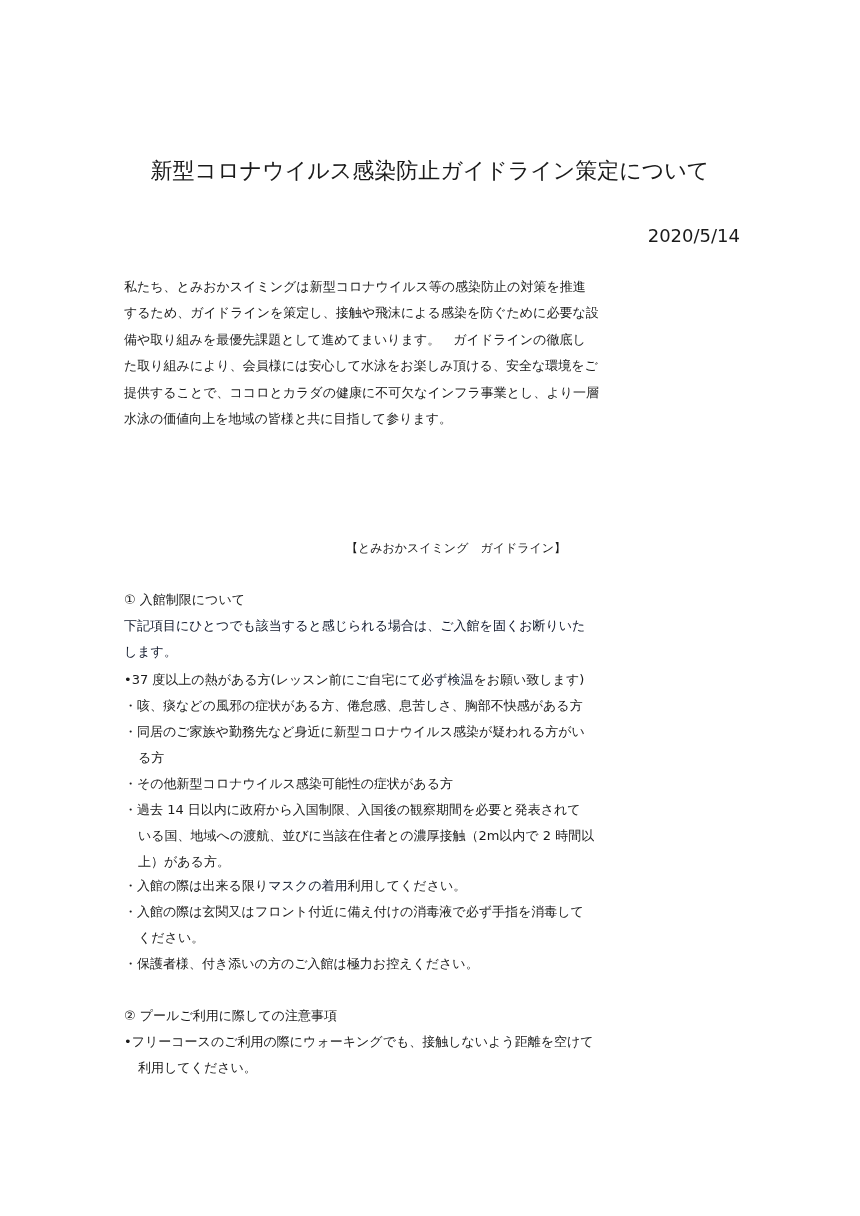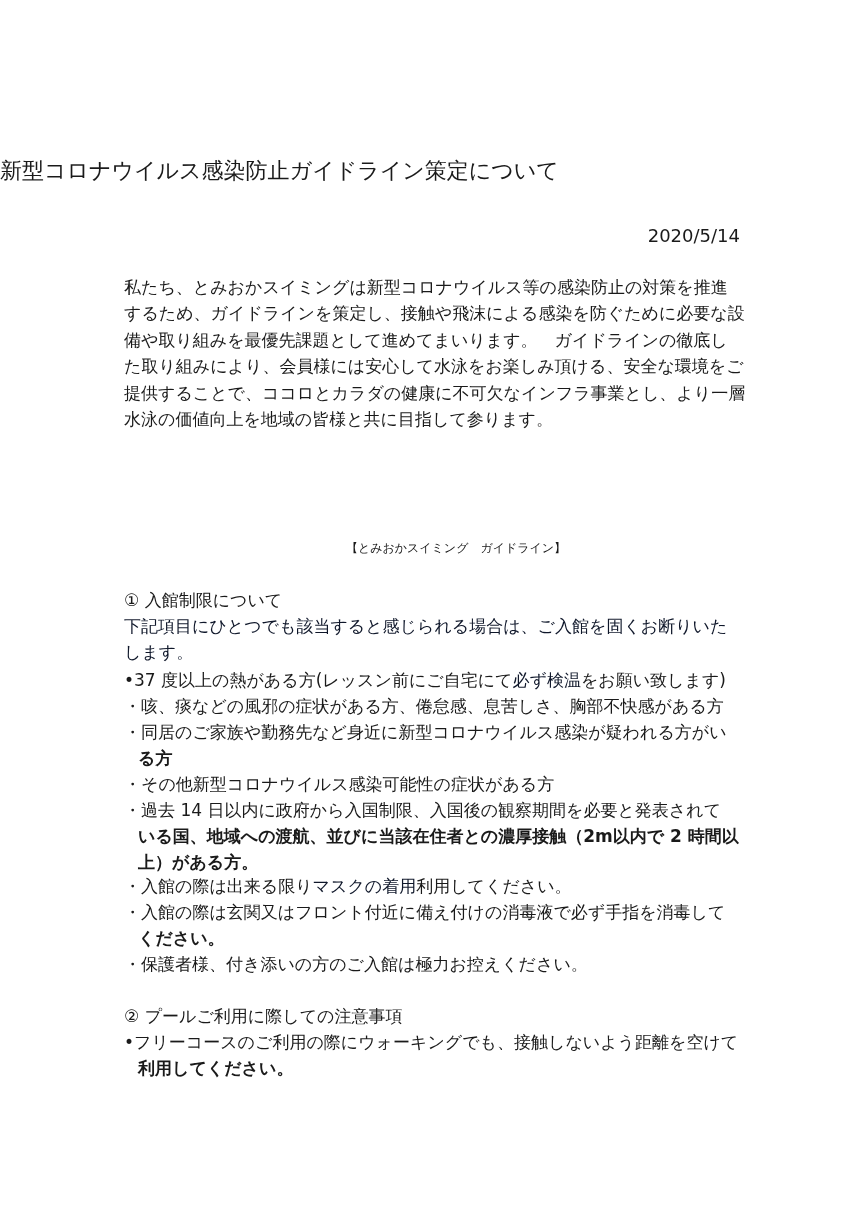--- a/index.html
+++ b/index.html
@@ -1,24 +1,24 @@
 <!DOCTYPE html>
 <html><head>
 <meta charset="utf-8">
 <style>
   html, body { margin:0; padding:0; background:#ffffff; }
   body { width:860px; height:1216px; position:relative; overflow:hidden;
          font-family:"DejaVu Sans","Liberation Sans",sans-serif; color:#1a1a1a; }
-  .ln { position:absolute; left:124px; white-space:nowrap; font-size:17px; line-height:24px; }
-  .title { position:absolute; left:0; width:860px; text-align:left; top:156px;
+  .ln { position:absolute; left:124px; white-space:nowrap; font-size:13px; line-height:24px; }
+  .title { position:absolute; left:0; width:860px; text-align:center; top:156px;
            font-size:22px; line-height:30px; white-space:nowrap; }
   .date { position:absolute; right:120px; top:224px; font-size:18px; line-height:24px; }
   .center { position:absolute; left:0; width:824px; text-align:center; font-size:12px; line-height:24px;padding-left:44px; }
   .red { color:#0f172a; }
-  .indent { left:138px;font-weight:bold; }
+  .indent { left:138px; }
 </style>
 </head>
 <body>
 
 <div>
   <div class="title">新型コロナウイルス感染防止ガイドライン策定について</div>
   <div class="date">2020/5/14</div>
 
   <div>
     <div class="ln" style="top:275px">私たち、とみおかスイミングは新型コロナウイルス等の感染防止の対策を推進</div>

